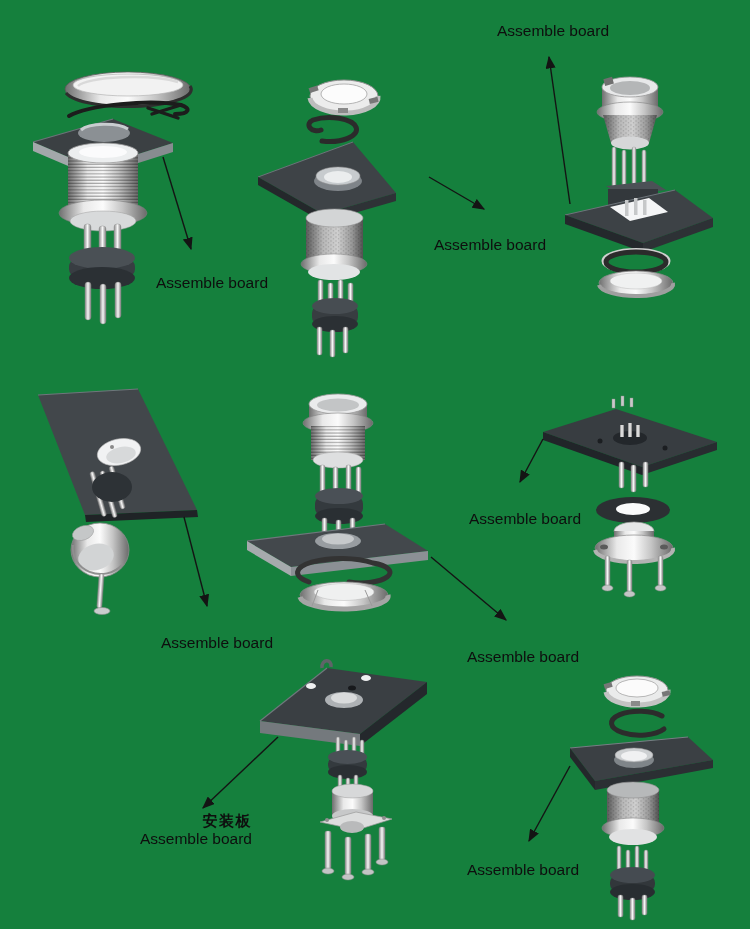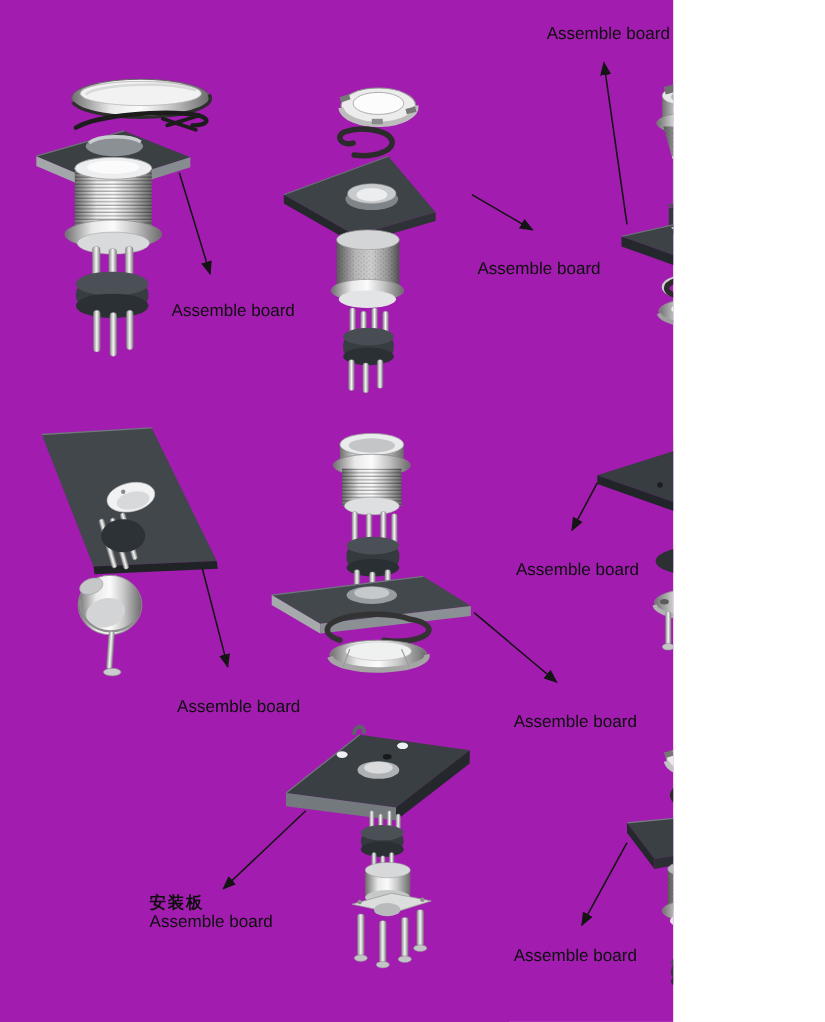--- a/index.html
+++ b/index.html
@@ -1,20 +1,20 @@
 <!DOCTYPE html>
 <html><head>
 <meta charset="utf-8">
 <style>
   html,body{margin:0;padding:0;background:#ffffff;}
-  #stage{position:relative;width:612px;height:929px;background:#a21caf;overflow:hidden;
+  #stage{position:relative;width:750px;height:929px;background:#15803d;overflow:hidden;
          font-family:"Liberation Sans",sans-serif;}
   #art{position:absolute;left:0;top:0;}
   .lbl{position:absolute;color:#0e0e0e;font-size:15.5px;line-height:1.15;white-space:nowrap;}
-  .cblock{position:absolute;color:#0e0e0e;text-align:left;}
+  .cblock{position:absolute;color:#0e0e0e;text-align:right;}
   .lbl-cn{font-weight:bold;font-size:15px;letter-spacing:1.5px;line-height:1.1;}
   .lbl-en{font-size:15.5px;line-height:1.15;white-space:nowrap;}
 </style>
 </head>
 <body>
 
 <div id="stage">
 
 <svg id="art" width="750" height="929" viewBox="0 0 750 929" xmlns="http://www.w3.org/2000/svg">
   <defs>

